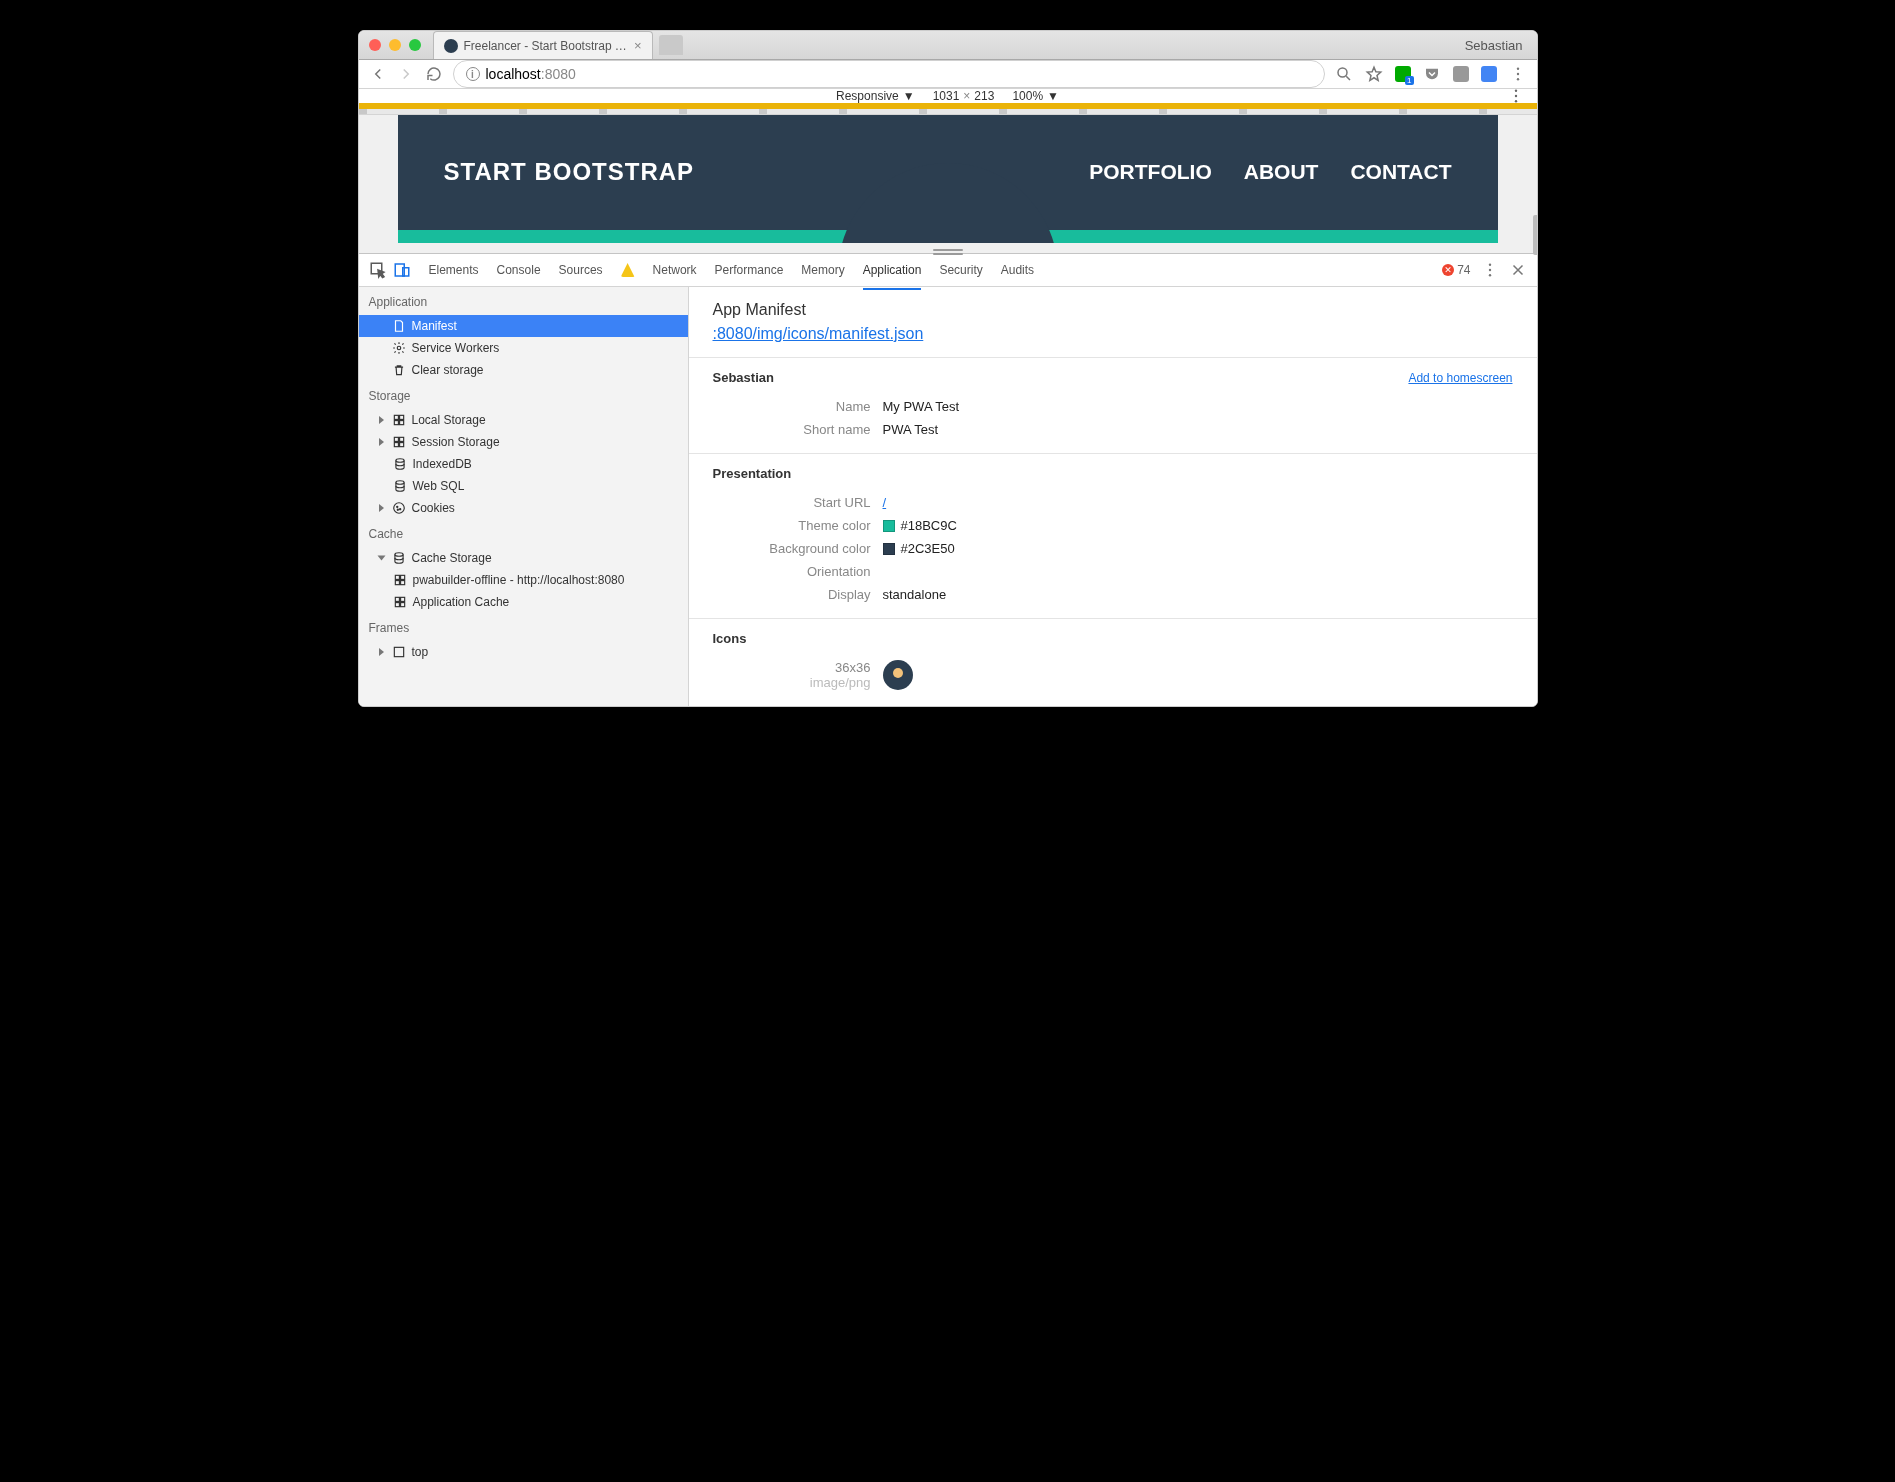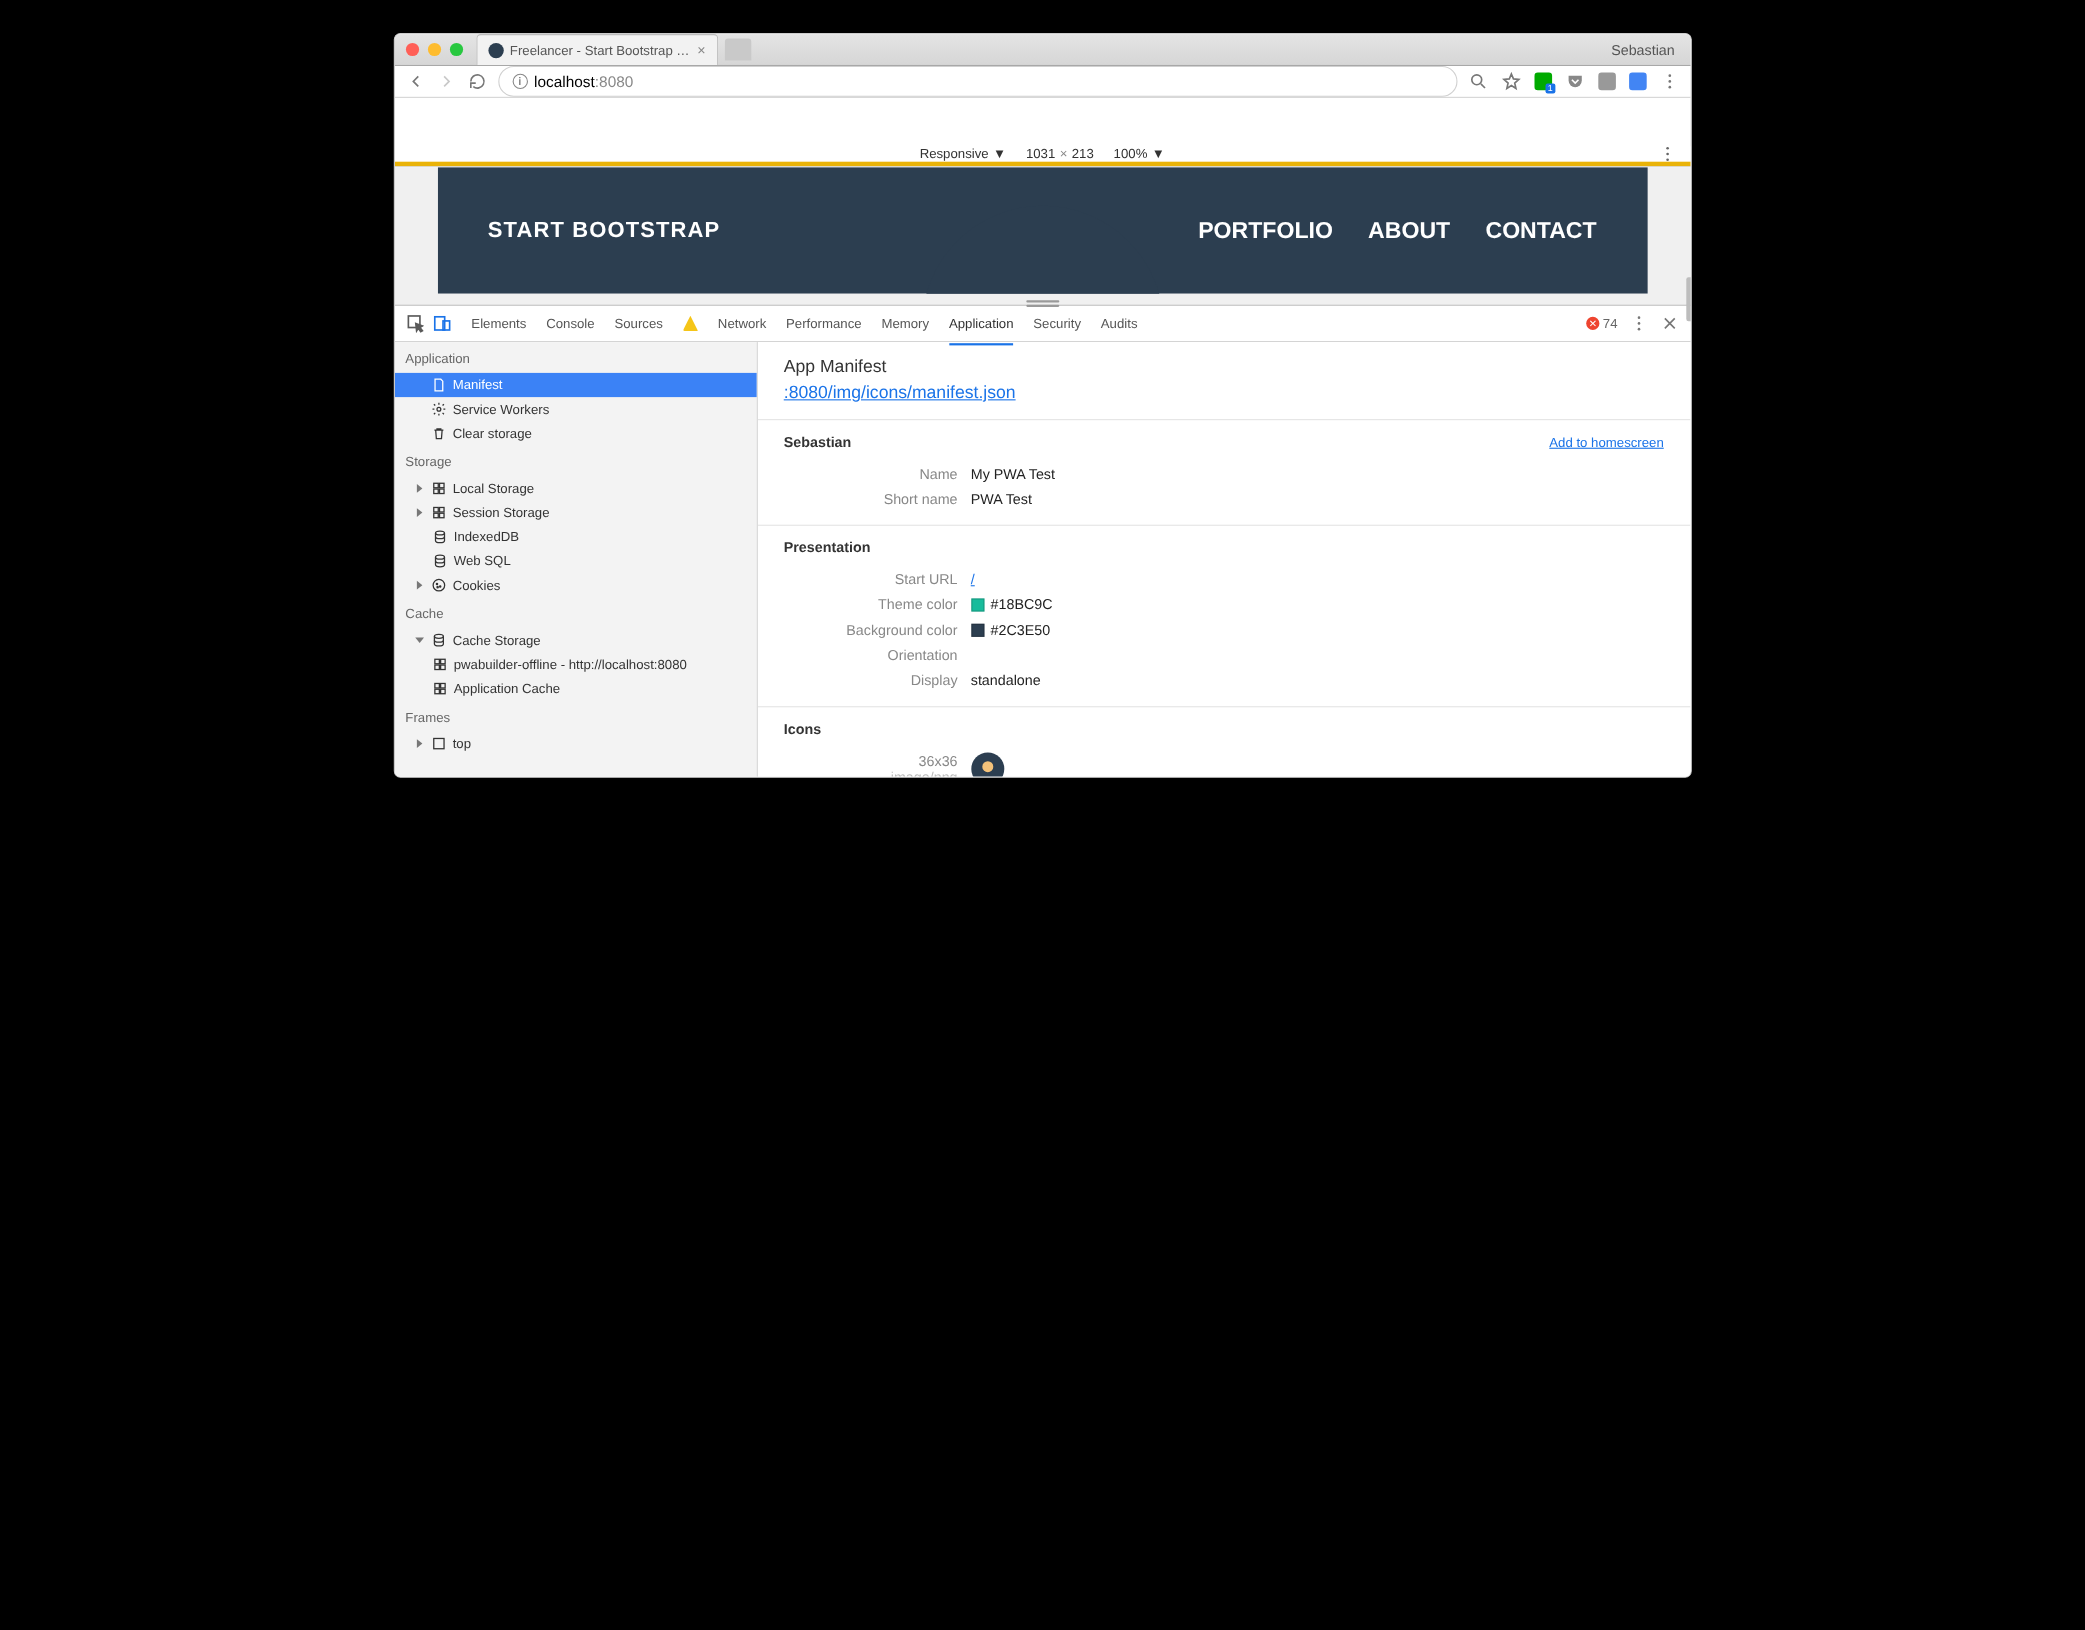--- a/index.html
+++ b/index.html
@@ -24,31 +24,31 @@
 .navbtn.disabled { opacity: .4; }
 .omnibox { flex: 1; height: 28px; border: 1px solid #d0d0d0; border-radius: 14px; display: flex; align-items: center; padding: 0 12px; gap: 6px; font-size: 14px; color: #333; }
 .infoicon { width: 14px; height: 14px; border: 1px solid #888; border-radius: 50%; color: #888; font-size: 10px; display: inline-flex; align-items: center; justify-content: center; font-weight: bold; }
 .host { color: #000; } .port { color: #888; }
 .ribar { display: flex; align-items: center; gap: 12px; }
 .ibtn { width: 18px; height: 18px; color: #777; display: flex; align-items: center; justify-content: center; }
 .extsq { width: 16px; height: 16px; border-radius: 3px; position: relative; }
 .extsq .badge { position: absolute; bottom: -3px; right: -3px; background: #1a73e8; color: #fff; font-size: 8px; border-radius: 2px; padding: 0 2px; }
 
 
-.devicebar { height: 26px; background: #fff; border-bottom: 4px solid #eab308; display: flex; align-items: center; justify-content: center; gap: 18px; font-size: 12px; color: #333; position: relative; margin-top: 44px; }
+.devicebar { height: 26px; background: #fff; border-bottom: 6px solid #eab308; display: flex; align-items: center; justify-content: center; gap: 18px; font-size: 12px; color: #333; position: relative; }
 .devicebar .seg { display: flex; align-items: center; gap: 4px; }
 .devicebar .sep { color: #888; }
 .devmenu { position: absolute; right: 12px; color: #666; }
 .ruler { height: 10px; background: repeating-linear-gradient(90deg, #c8c8c8 0 8px, #e8e8e8 8px 80px); border-bottom: 1px solid #d4d4d4; }
 
 
 .viewport-wrap { background: #f0f0f0; position: relative; height: 260px; display: flex; justify-content: center; padding: 0 10px 10px; border-bottom: 1px solid #c4c4c4; }
 .vframe { flex: 1; max-width: 1100px; background: #18bc9c; overflow: hidden; position: relative; }
 .site-nav { background: #2c3e50; height: 115px; display: flex; align-items: center; justify-content: space-between; padding: 0 46px; }
-.brand { color: #fff; font-weight: 800; letter-spacing: 1px; font-size: 20px; }
+.brand { color: #fff; font-weight: 800; letter-spacing: 1px; font-size: 24px; }
 .menus { display: flex; gap: 32px; color: #fff; font-weight: 800; font-size: 21px; }
 .halfcircle { position: absolute; left: 50%; bottom: -140px; transform: translateX(-50%); width: 220px; height: 220px; border-radius: 50%; background: #2c3e50; }
 .vhandle { position: absolute; right: -2px; top: 100px; width: 6px; height: 40px; background: #bdbdbd; border-radius: 2px; }
 .resize2bar { position: absolute; bottom: -2px; left: 50%; transform: translateX(-50%); width: 30px; display: flex; flex-direction: column; gap: 2px; }
 .resize2bar div { height: 2px; background: #9a9a9a; border-radius: 1px; }
 
 
 .devtools { flex: 1; display: flex; flex-direction: column; font-size: 12px; color: #333; background: #fff; }
 .dt-tabs { height: 30px; border-bottom: 1px solid #d4d4d4; display: flex; align-items: center; padding: 16px 10px; gap: 18px; }
 .dt-seg { display: flex; align-items: center; gap: 6px; }

